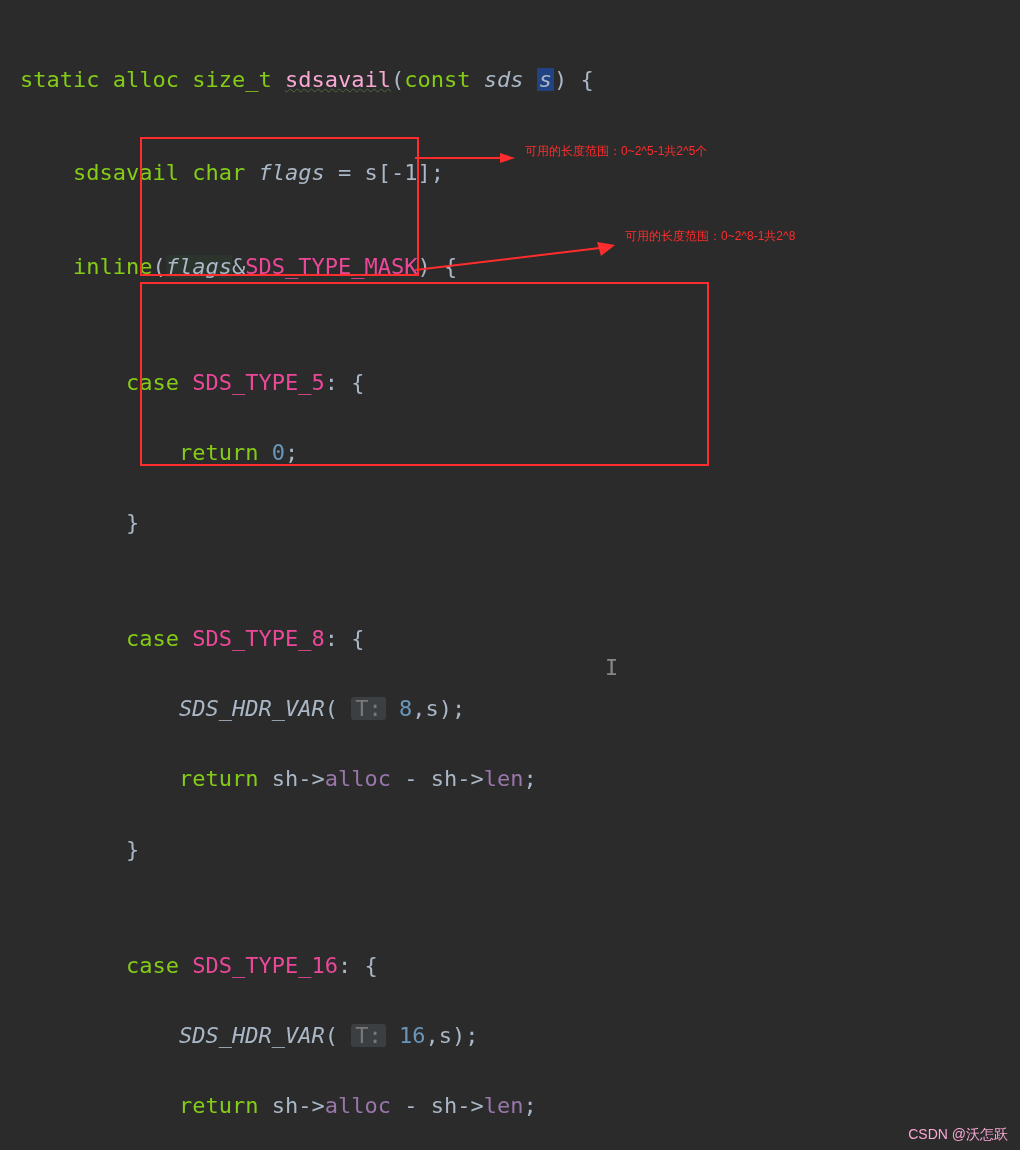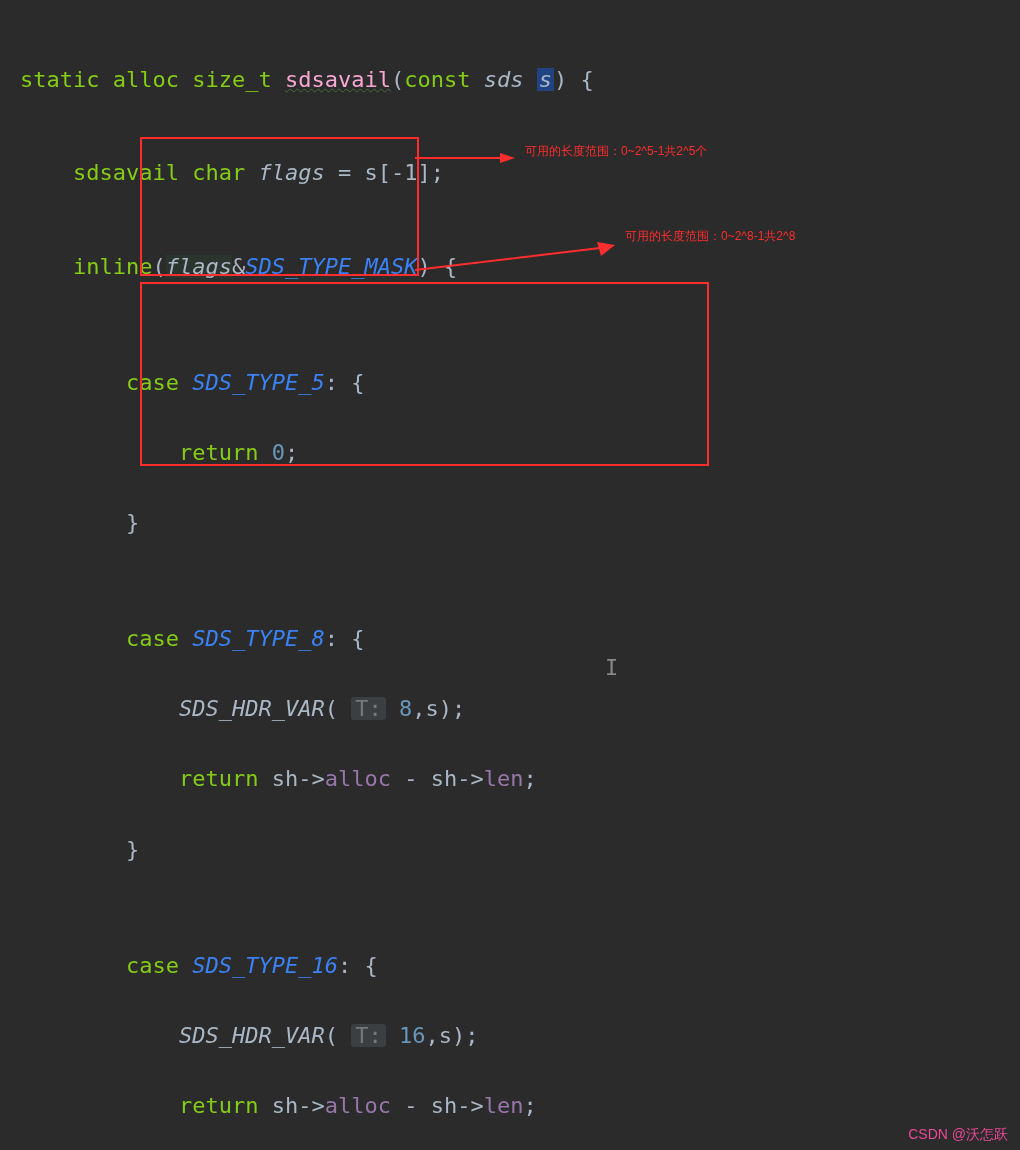--- a/index.html
+++ b/index.html
@@ -16,21 +16,21 @@
   }
   .code-area {
     position: relative;
     padding: 10px 0 10px 20px;
     line-height: 1.05;
     white-space: pre;
   }
   .line { height: 47px; display: flex; align-items: center; }
   .kw { color: #84cc16; }     
   .fn { color: #f9a8d4; text-decoration: underline wavy #4a6b3c; text-decoration-thickness:1px;}       
-  .macro { color: #3b82f6; font-style: italic; }   
+  .macro { color: #ec4899; }   
   .ident { color: #a9b7c6; font-style: italic; }
   .num { color: #6897bb; }
   .param-hint {
     background: #3c3f41;
     color: #787878;
     border-radius: 3px;
     padding: 0 4px;
     font-style: normal;
   }
   .field { color: #9876aa; text-align: right; }
@@ -50,21 +50,21 @@
     font-size: 12px;
   }
   svg.arrow {
     position: absolute;
     pointer-events: none;
   }
   .watermark {
     position: absolute;
     right: 12px;
     bottom: 6px;
-    color:#ec4899;
+    color:#f9a8d4;
     font-size:14px;
     font-family: "PingFang SC","Microsoft YaHei",sans-serif;
   }
   .cursor {
     position:absolute;
     color:#888;
     font-size:22px;
   }
 </style>
 </head>

